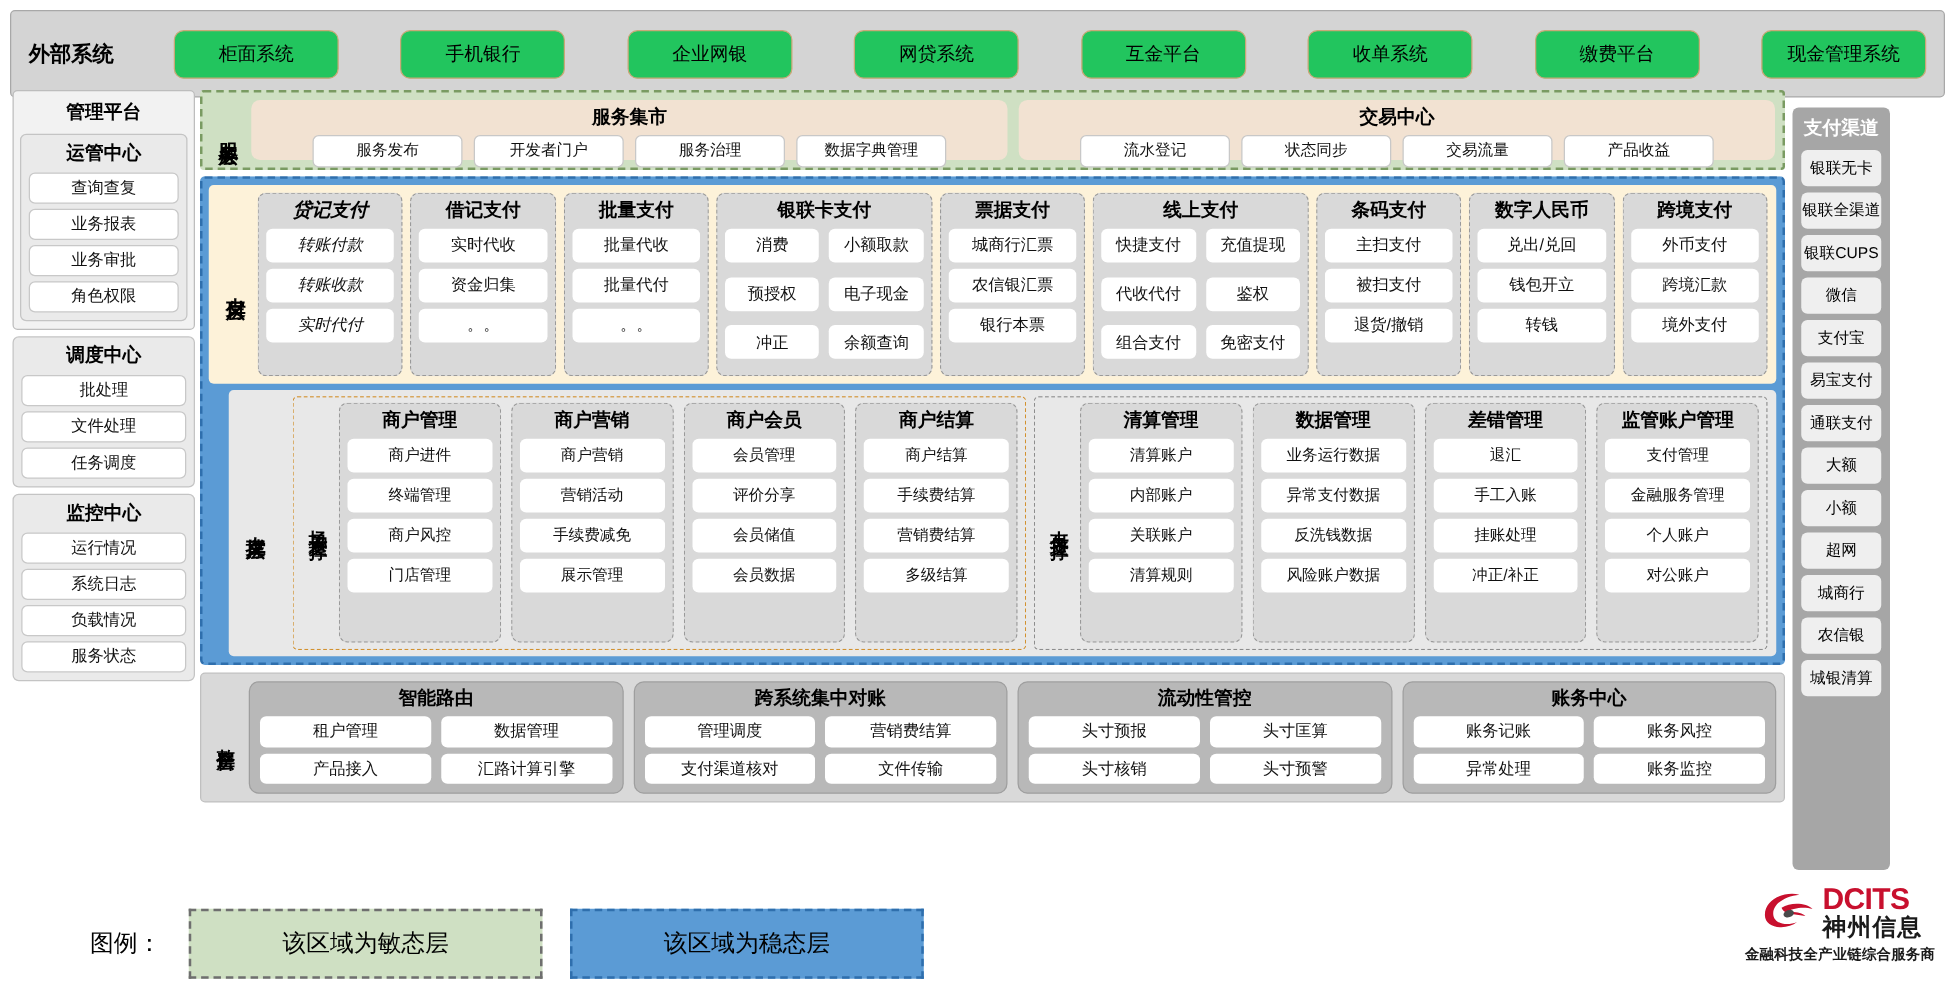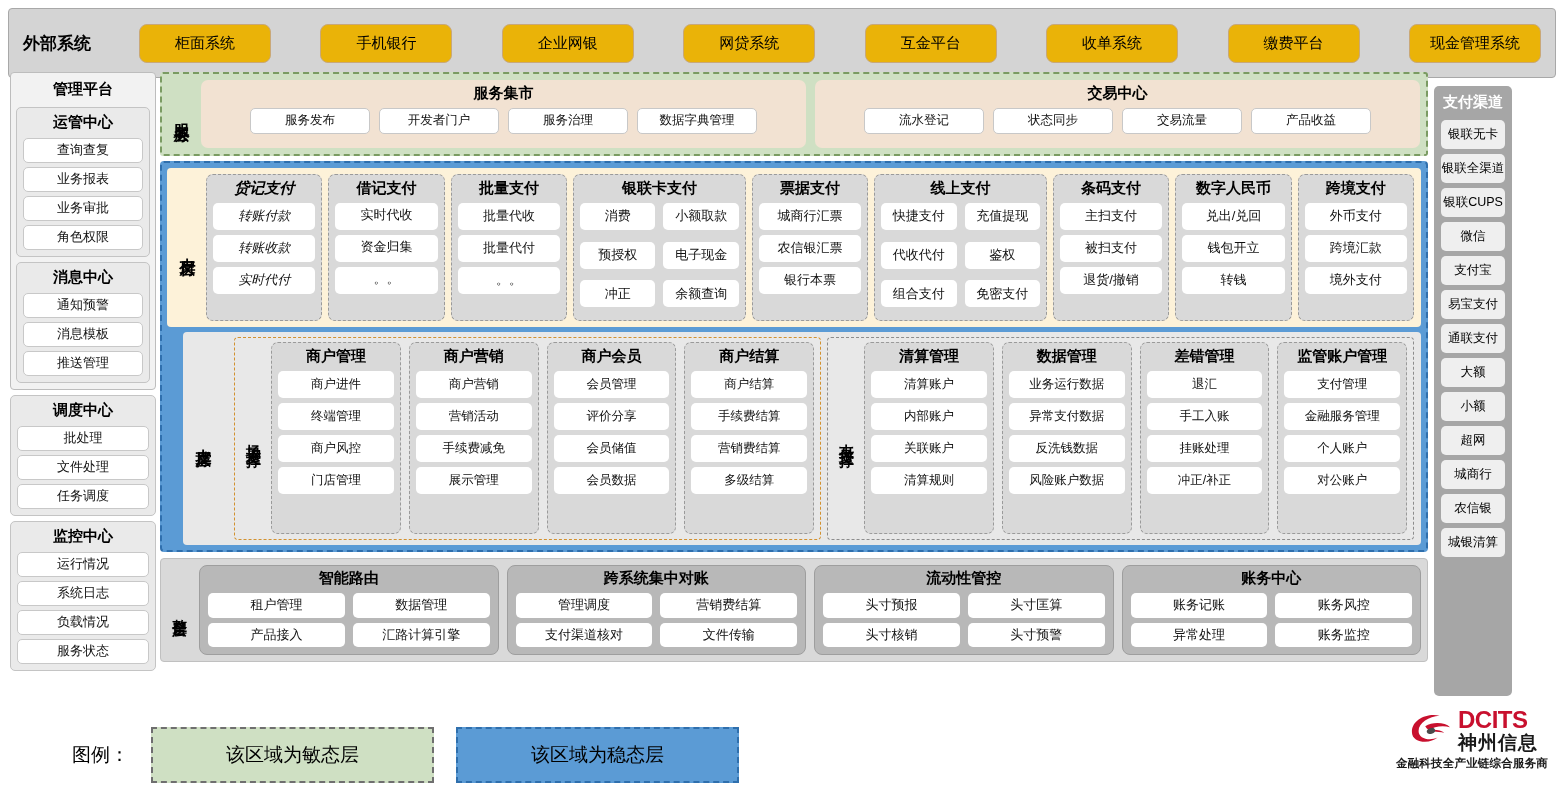--- a/index.html
+++ b/index.html
@@ -22,21 +22,21 @@
 
   
   .external {
     position:absolute; left:8px; top:8px; width:1548px; height:70px;
     background:#d4d4d4; border:1px solid #a8a8a8; border-radius:4px;
     display:flex; align-items:center; padding:0 14px; gap:0;
   }
   .external .label { font-size:17px; font-weight:bold; width:116px; flex:none; }
   .external .items { display:flex; flex:1; justify-content:space-between; gap:10px; }
   .ext-chip {
-    background:#eab308; border:1px solid #c9a878; border-radius:8px;
+    background:#22c55e; border:1px solid #c9a878; border-radius:8px;
     width:132px; height:39px; display:flex; align-items:center; justify-content:center;
     font-size:15px;
   }
 
   
   .leftcol {
     position:absolute; left:10px; top:72px; width:146px; height:625px;
     display:flex; flex-direction:column; gap:5px;
   }
   .mp-outer {
@@ -63,21 +63,21 @@
     width:64px; height:29px; background:#efefef; border-radius:5px;
     display:flex; align-items:center; justify-content:center; font-size:12.5px;
   }
 
   
   .center { position:absolute; left:160px; top:72px; width:1268px; }
 
   
   .svc-layer {
     background:#cfe0c3; border:2px dashed #7a9b62; border-radius:3px;
-    padding:6px; display:flex; align-items:stretch; gap:7px; height:84px;
+    padding:6px; display:flex; align-items:stretch; gap:7px; height:64px;
   }
   .vlabel {
     writing-mode:vertical-rl; text-orientation:upright;
     font-size:16px; font-weight:bold; letter-spacing:2px;
     display:flex; align-items:center; justify-content:center;
     flex:none; width:26px;
   }
   .svc-group {
     background:#f2e2d2; border-radius:7px; flex:1; padding:3px 8px 6px;
     display:flex; flex-direction:column;
@@ -182,26 +182,20 @@
 
   <div class="leftcol" id="leftcol">
       <div class="mp-outer">
         <div class="mp-head">管理平台</div>
         <div class="mp-box">
           <div class="mp-sub">运管中心</div>
           <div class="chip mp-item">查询查复</div>
           <div class="chip mp-item">业务报表</div>
           <div class="chip mp-item">业务审批</div>
           <div class="chip mp-item">角色权限</div>
-        </div>
-        <div class="mp-box">
-          <div class="mp-sub">消息中心</div>
-          <div class="chip mp-item">通知预警</div>
-          <div class="chip mp-item">消息模板</div>
-          <div class="chip mp-item">推送管理</div>
         </div>
       </div>
       <div class="mp-box">
         <div class="mp-sub">调度中心</div>
         <div class="chip mp-item">批处理</div>
         <div class="chip mp-item">文件处理</div>
         <div class="chip mp-item">任务调度</div>
       </div>
       <div class="mp-box">
         <div class="mp-sub">监控中心</div>
@@ -262,21 +256,21 @@
         <div class="vlabel">支付层</div>
         <div style="display:flex;flex:1;gap:6px;" id="pay-groups">
             <div class="pay-group" style="flex: 1 1 0%; font-style: italic;">
               <div class="grp-title">贷记支付</div>
               <div class="pay-items">
                 <div class="chip">转账付款</div>
                 <div class="chip">转账收款</div>
                 <div class="chip">实时代付</div>
               </div>
             </div>
-            <div class="pay-group" style="flex: 1 1 0%; font-family: Liberation Mono, monospace;">
+            <div class="pay-group" style="flex: 1 1 0%;">
               <div class="grp-title">借记支付</div>
               <div class="pay-items">
                 <div class="chip">实时代收</div>
                 <div class="chip">资金归集</div>
                 <div class="chip">。。</div>
               </div>
             </div>
             <div class="pay-group" style="flex: 1 1 0%;">
               <div class="grp-title">批量支付</div>
               <div class="pay-items">

